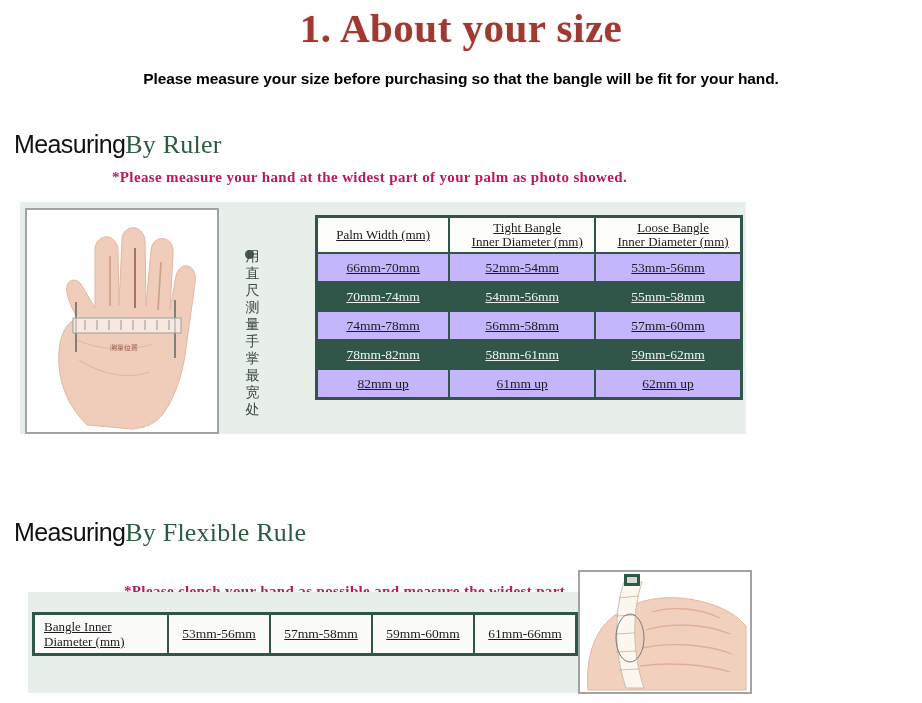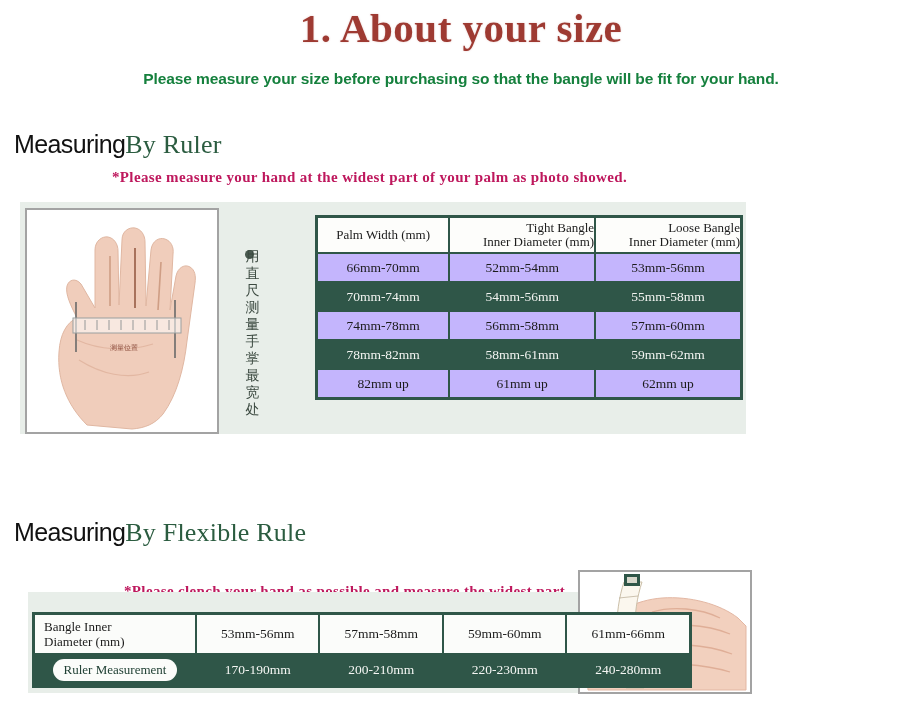--- a/index.html
+++ b/index.html
@@ -19,21 +19,21 @@
     font-size:41px;font-weight:bold;
     color:#9e3a32;
     letter-spacing:.5px;
     text-shadow:0 0 2px rgba(158,58,50,.25);
   }
   #subtitle{
     position:absolute;left:0;top:70px;width:922px;
     text-align:center;
     font-family:"Liberation Sans", sans-serif;
     font-size:15.5px;font-weight:bold;
-    color:#15803d;
+    color:#000000;
     letter-spacing:-.1px;
   }
 
   
   .section-head{position:absolute;white-space:nowrap;}
   .sh-measuring{
     font-family:"Liberation Sans", sans-serif;
     font-size:25px;color:#111;letter-spacing:-.6px;
   }
   .sh-rest{
@@ -51,38 +51,39 @@
   
   .band{position:absolute;background:#e8eee9;}
 
   
   table.sz{border-collapse:separate;border-spacing:0;}
   table.sz td{
     font-family:"Liberation Serif", serif;
     font-size:13.5px;
     padding:0;
     vertical-align:middle;
+    text-decoration:underline;
   }
 
   
   #table-ruler{
     position:absolute;left:315px;top:215px;
     width:428px;
     border:2px solid #2f5648;
     background:#2f5648;
   }
   #table-ruler td{
     height:27px;
     text-align:center;
     border:1px solid #2f5648;
   }
   #table-ruler tr.hdr td{
     background:#fdfdfb;color:#1b1b1b;
     height:34px;
-    text-align:right;
+    text-align:center;
     padding-left:10px;
     line-height:14px;
     font-size:13px;
   }
   #table-ruler tr.hdr td.c-first{text-align:center;padding-left:0;}
   #table-ruler tr.dark td{background:#2f5648;color:#f2f4f1;}
   #table-ruler tr.light td{background:#c4b5fd;color:#1b1b1b;}
   #table-ruler .col1{width:140px;}
   #table-ruler .col2{width:143px;}
   #table-ruler .col3{width:143px;}
@@ -100,21 +101,21 @@
     text-align:center;
   }
   #cn-dot{
     position:absolute;left:245px;top:250px;
     width:9px;height:9px;border-radius:50%;background:#4a5a50;
   }
 
   
   #table-flex{
     position:absolute;left:32px;top:612px;
-    width:660px;
+    width:546px;
     border:2px solid #2f5648;
     background:#2f5648;
   }
   #table-flex td{
     height:30px;text-align:center;border:1px solid #2f5648;
     font-size:13.5px;
   }
   #table-flex tr.hdr td{background:#fbfcfa;color:#1b1b1b;height:38px;}
   #table-flex tr.hdr td.lbl{
     text-align:left;padding-left:9px;line-height:15px;font-size:13px;
@@ -273,23 +274,14 @@
     <tr class="hdr">
       <td class="fc1 lbl">
         <span>Bangle Inner</span><br>
         <span>Diameter (mm)</span>
       </td>
       <td class="fc2">53mm-56mm</td>
       <td class="fc3">57mm-58mm</td>
       <td class="fc4">59mm-60mm</td>
       <td class="fc5">61mm-66mm</td>
     </tr>
-    <tr class="vals">
-      <td class="fc1 lbl">
-        <span class="pill">Ruler Measurement</span>
-      </td>
-      <td class="fc2">170-190mm</td>
-      <td class="fc3">200-210mm</td>
-      <td class="fc4">220-230mm</td>
-      <td class="fc5">240-280mm</td>
-    </tr>
   </tbody>
 </table>
 
 </body></html>

